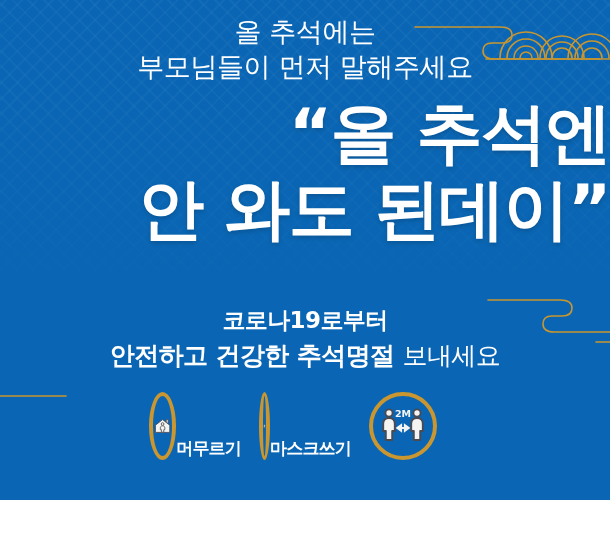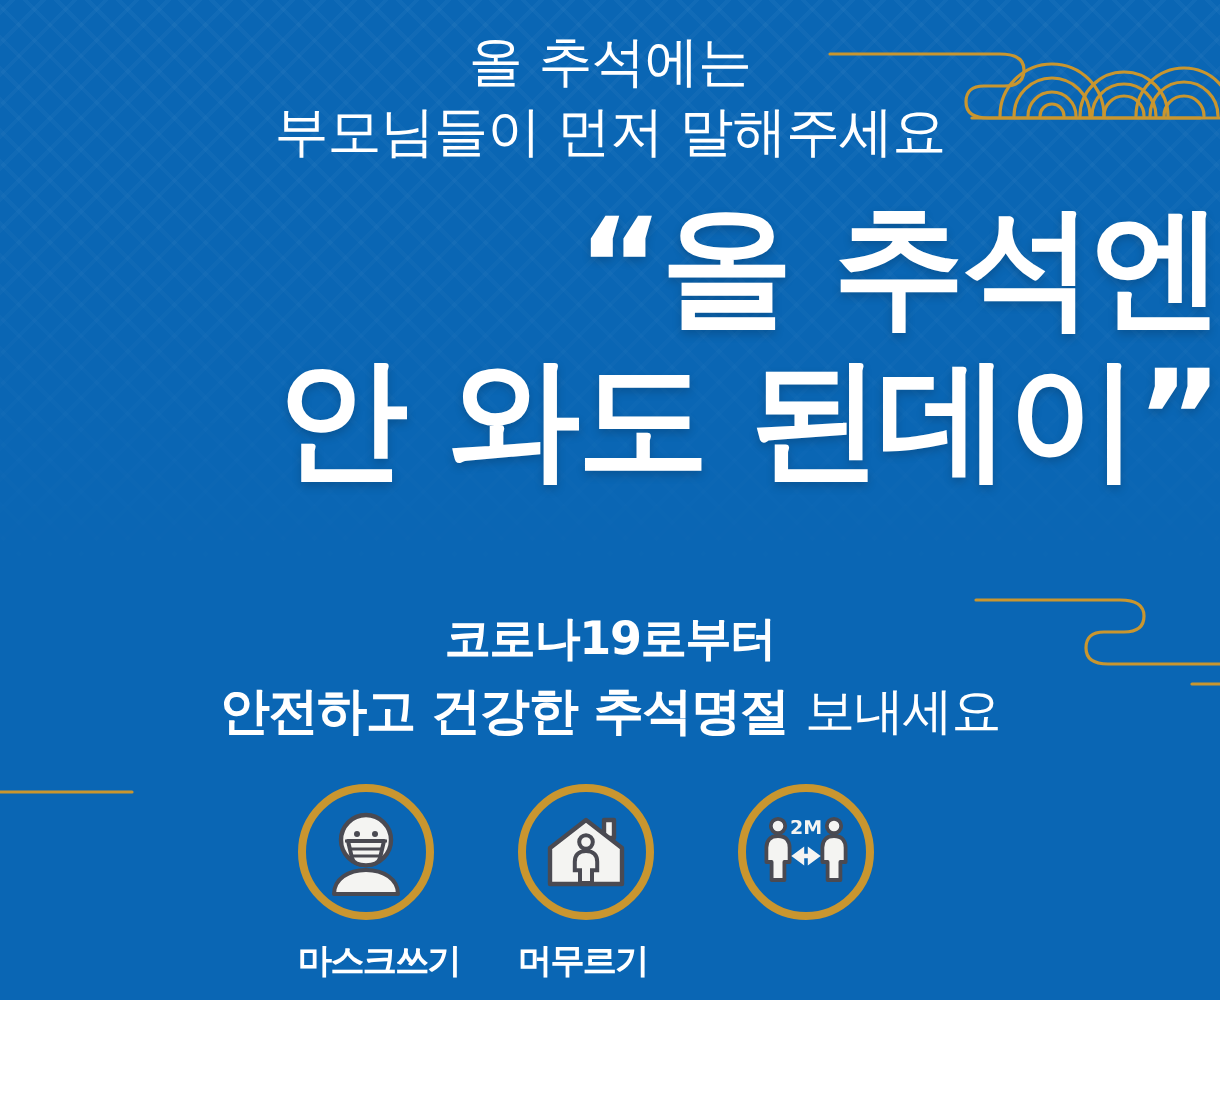--- a/index.html
+++ b/index.html
@@ -119,22 +119,22 @@
     top: 392px;
     width: 610px;
     display: flex;
     justify-content: center;
     align-items: flex-start;
     gap: 18px;
   }
   .icon-item {
     width: 92px;
     display: flex;
-    flex-direction: column;
-    align-items: flex-start;
+    flex-direction: row;
+    align-items: flex-end;
   }
   .icon-ring {
     width: 68px;
     height: 68px;
     border-radius: 50%;
     border: 4px solid #c9962f;
     box-sizing: border-box;
     display: flex;
     align-items: center;
     justify-content: center;
@@ -242,51 +242,51 @@
 안 와도 된데이”</div>
 
   <div class="subhead">
     <span class="l1">코로나19로부터</span>
     <span class="l2">
       <span>안전하고 건강한 추석명절 </span><span class="soft">보내세요</span>
     </span>
   </div>
 
   <div class="icon-row">
+
+    <div class="icon-item">
+      <div class="icon-ring">
+        <svg width="48" height="48" viewBox="0 0 48 48">
+          <g stroke="#4a4a52" stroke-width="2.2" stroke-linejoin="round" fill="#f4f4f2">
+            <path d="M 33 8 L 38 8 L 38 17 L 33 17 Z"></path>
+            <path d="M 6 22 L 24 8 L 42 22 L 42 40 L 6 40 Z"></path>
+          </g>
+          <g fill="#f4f4f2" stroke="#4a4a52" stroke-width="2">
+            <circle cx="24" cy="19" r="3.4"></circle>
+            <path d="M 24 23.5 c -4 0 -5.6 2.4 -5.6 5.4 l 0 4.2 l 2.6 0 l 0 6.4 l 6 0 l 0 -6.4 l 2.6 0 l 0 -4.2 c 0 -3 -1.6 -5.4 -5.6 -5.4 Z"></path>
+          </g>
+        </svg>
+      </div>
+      <div class="icon-label">머무르기</div>
+    </div>
 
     <div class="icon-item">
       <div class="icon-ring">
         <svg width="48" height="48" viewBox="0 0 48 48">
           <path d="M 8 45 c 0 -7.5 7.2 -12 16 -12 c 8.8 0 16 4.5 16 12 Z" fill="#f4f4f2" stroke="#4a4a52" stroke-width="2" stroke-linejoin="round"></path>
           <circle cx="24" cy="18" r="12.5" fill="#f4f4f2" stroke="#4a4a52" stroke-width="2.2"></circle>
           <circle cx="19.5" cy="15" r="1.5" fill="#4a4a52"></circle>
           <circle cx="28.5" cy="15" r="1.5" fill="#4a4a52"></circle>
           <path d="M 13.5 18.5 L 34.5 18.5" stroke="#4a4a52" stroke-width="1.6"></path>
           <path d="M 15 18.5 L 33 18.5 L 31 27 c -0.6 2.4 -2.8 3.6 -7 3.6 c -4.2 0 -6.4 -1.2 -7 -3.6 Z" fill="#f4f4f2" stroke="#4a4a52" stroke-width="2" stroke-linejoin="round"></path>
           <path d="M 16 22.5 L 32 22.5" stroke="#4a4a52" stroke-width="1.4"></path>
           <path d="M 16.5 26 L 31.5 26" stroke="#4a4a52" stroke-width="1.4"></path>
         </svg>
       </div>
       <div class="icon-label">마스크쓰기</div>
-    </div>
-
-    <div class="icon-item">
-      <div class="icon-ring">
-        <svg width="48" height="48" viewBox="0 0 48 48">
-          <g stroke="#4a4a52" stroke-width="2.2" stroke-linejoin="round" fill="#f4f4f2">
-            <path d="M 33 8 L 38 8 L 38 17 L 33 17 Z"></path>
-            <path d="M 6 22 L 24 8 L 42 22 L 42 40 L 6 40 Z"></path>
-          </g>
-          <g fill="#f4f4f2" stroke="#4a4a52" stroke-width="2">
-            <circle cx="24" cy="19" r="3.4"></circle>
-            <path d="M 24 23.5 c -4 0 -5.6 2.4 -5.6 5.4 l 0 4.2 l 2.6 0 l 0 6.4 l 6 0 l 0 -6.4 l 2.6 0 l 0 -4.2 c 0 -3 -1.6 -5.4 -5.6 -5.4 Z"></path>
-          </g>
-        </svg>
-      </div>
-      <div class="icon-label">머무르기</div>
     </div>
 
 
     <div class="icon-item">
       <div class="icon-ring">
         <svg width="50" height="48" viewBox="0 0 50 48">
           <g fill="#f4f4f2" stroke="#4a4a52" stroke-width="1.9" stroke-linejoin="round">
             <circle cx="11" cy="11" r="3.6"></circle>
             <path d="M 11 16 c -4.2 0 -5.8 2.6 -5.8 5.8 l 0 7.2 l 2.6 0 l 0 9 l 6.4 0 l 0 -9 l 2.6 0 l 0 -7.2 c 0 -3.2 -1.6 -5.8 -5.8 -5.8 Z"></path>
             <circle cx="39" cy="11" r="3.6"></circle>

